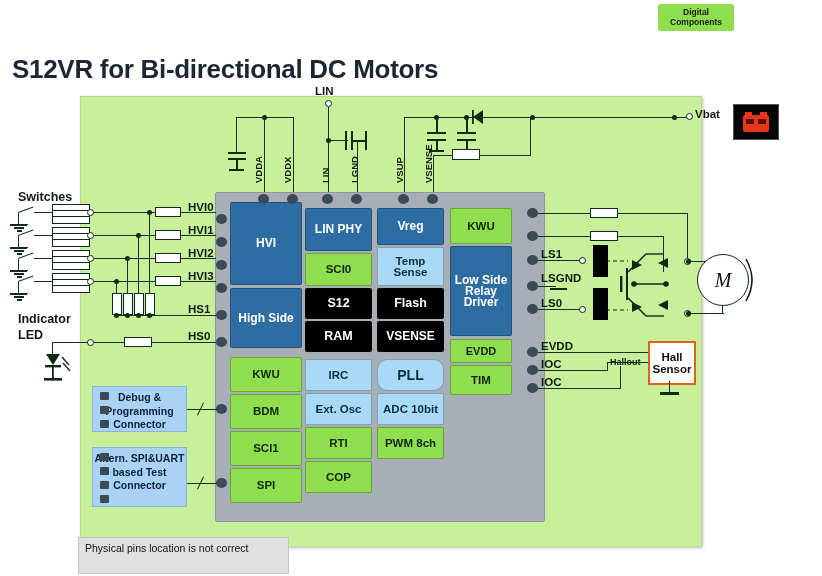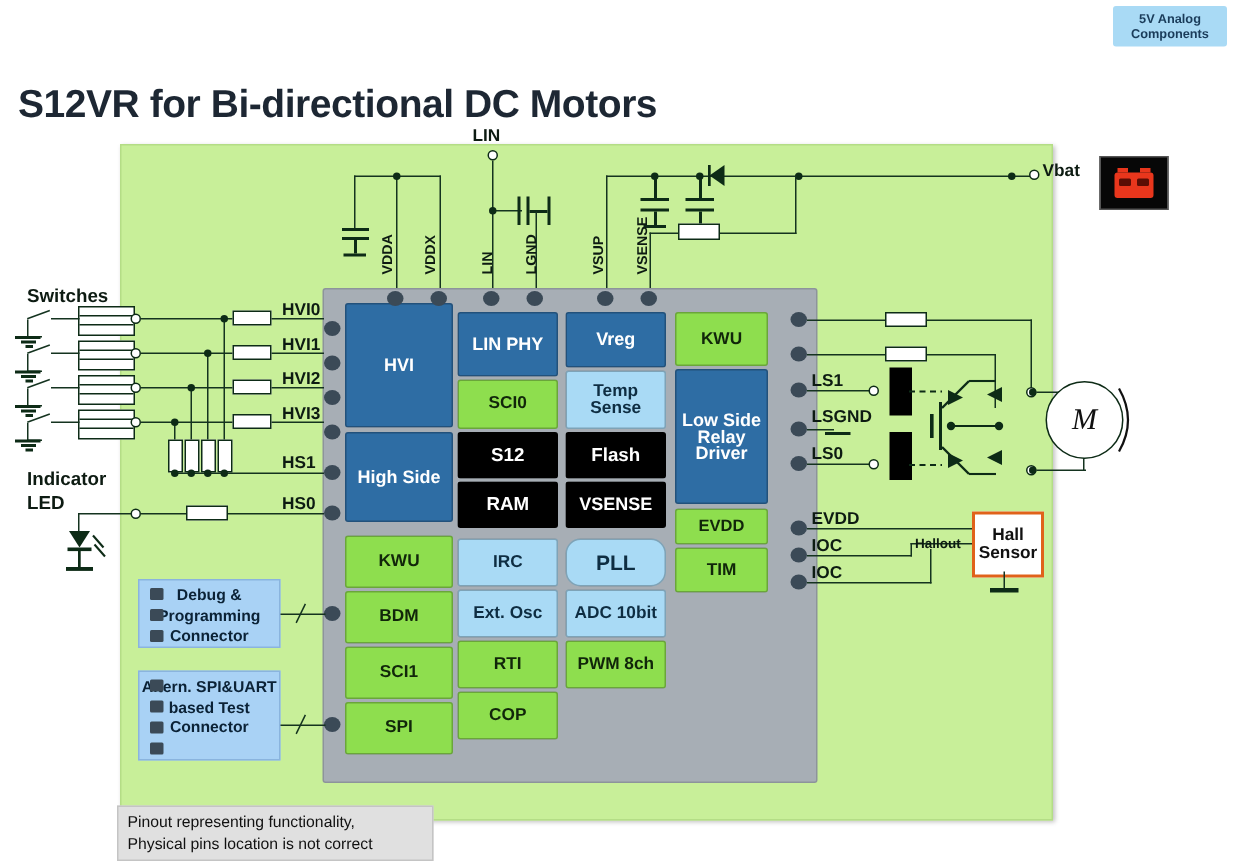--- a/index.html
+++ b/index.html
@@ -91,21 +91,21 @@
   .cap i{position:absolute;background:#0d2b16;display:block;}
   .sw{position:absolute;}
   .filt{position:absolute;background:#ffffff;border:1.4px solid #0d2b16;box-sizing:border-box;}
   .filt i{position:absolute;left:0;right:0;height:1.4px;background:#0d2b16;}
   .fet{position:absolute;background:#000000;}
 </style>
 </head>
 <body>
 
 <div id="legend">
-  <div class="leg analog5v">5V Analog Components</div>
+  <div class="leg digital">Digital Components</div>
 </div>
 
 <div id="title">S12VR for Bi-directional DC Motors</div>
 
 <div id="board"></div>
 
 <div class="w wh" style="left:236px;top:117px;width:58px;"></div>
 <div class="w wv" style="left:236px;top:117px;height:36px;"></div>
 <div class="w wv" style="left:264px;top:117px;height:82px;"></div>
 <div class="w wv" style="left:293px;top:117px;height:82px;"></div>
@@ -437,15 +437,14 @@
 <div class="lbl-sm" style="left:610px;top:357px;">Hallout</div>
 <div id="hall">
     <span>Hall Sensor</span>
   </div>
 <div class="w wv" style="left:669px;top:381px;height:12px;"></div>
 <div class="gnd" style="left:660px;top:392px;">
   <i style="left:0;top:0;width:19px;height:2.6px;"></i>
 </div>
 
 <div id="note">
-  <div>Pinout representing functionality,</div>
   <div>Physical pins location is not correct</div>
 </div>
 
 </body></html>

